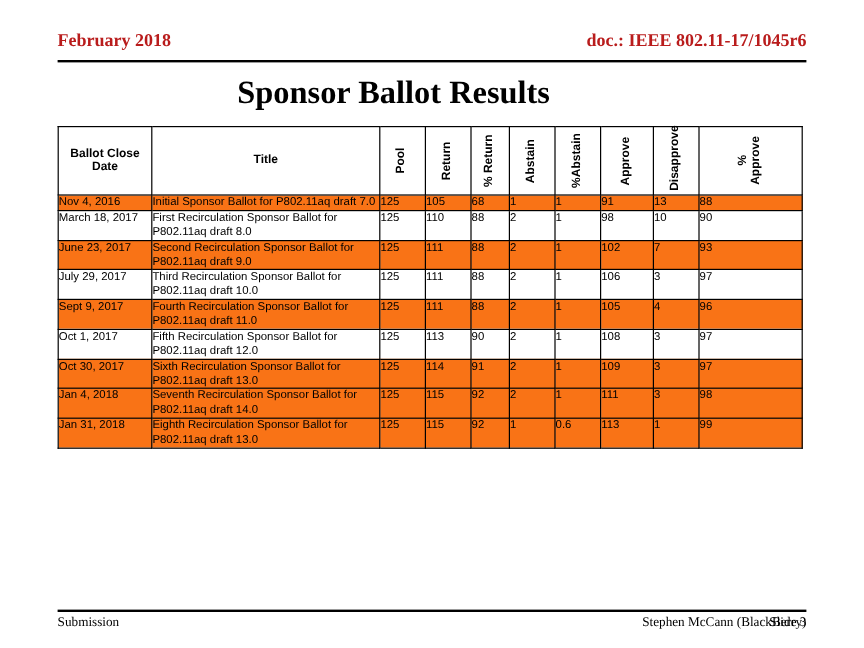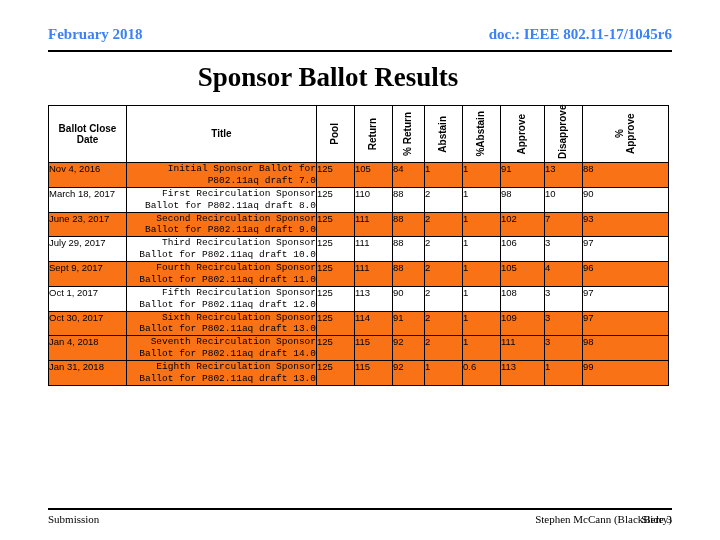--- a/index.html
+++ b/index.html
@@ -19,21 +19,21 @@
   .slide-header {
     position: absolute;
     left: 48px;
     top: 26px;
     width: 624px;
     height: 24px;
     border-bottom: 2.5px solid #000;
     font-family: "Liberation Serif", serif;
     font-weight: bold;
     font-size: 15px;
-    color: #3b82f6;
+    color: #b91c1c;
   }
   .slide-header .left {
     position: absolute;
     left: 0;
     top: 0;
     white-space: nowrap;
   }
   .slide-header .right {
     position: absolute;
     right: 0;
@@ -101,21 +101,21 @@
   }
   .hhead {
     line-height: 1.15;
     padding: 4px 2px;
   }
 
   tbody tr.shade td { background: #f97316; margin-left: 48px; }
   tbody tr.plain td { background: #ffffff; }
 
   td.c-date  { padding: 4px 0 6px 6px; line-height: 1.25; text-align: left; }
-  td.c-title { padding: 4px 4px 6px 6px; line-height: 1.25; text-align: right; font-family: Liberation Mono, monospace; }
+  td.c-title { padding: 4px 4px 6px 6px; line-height: 1.25; text-align: left; }
   td.c-num   { padding: 4px 0 6px 6px; text-align: left; }
 
   
   .slide-footer {
     position: absolute;
     left: 48px;
     top: 508px;
     width: 624px;
     height: 22px;
     border-top: 2.5px solid #000;
@@ -217,21 +217,21 @@
             </div>
         </th>
       </tr>
     </thead>
     <tbody id="ballot-body">
         <tr class="shade">
           <td class="c-date">Nov 4, 2016</td>
           <td class="c-title">Initial Sponsor Ballot for P802.11aq draft 7.0</td>
           <td class="c-num">125</td>
           <td class="c-num">105</td>
-          <td class="c-num">84</td>
+          <td class="c-num">68</td>
           <td class="c-num">1</td>
           <td class="c-num">1</td>
           <td class="c-num">91</td>
           <td class="c-num">13</td>
           <td class="c-num">88</td>
         </tr>
         <tr class="plain">
           <td class="c-date">March 18, 2017</td>
           <td class="c-title">First Recirculation Sponsor  Ballot for P802.11aq draft 8.0</td>
           <td class="c-num">125</td>

